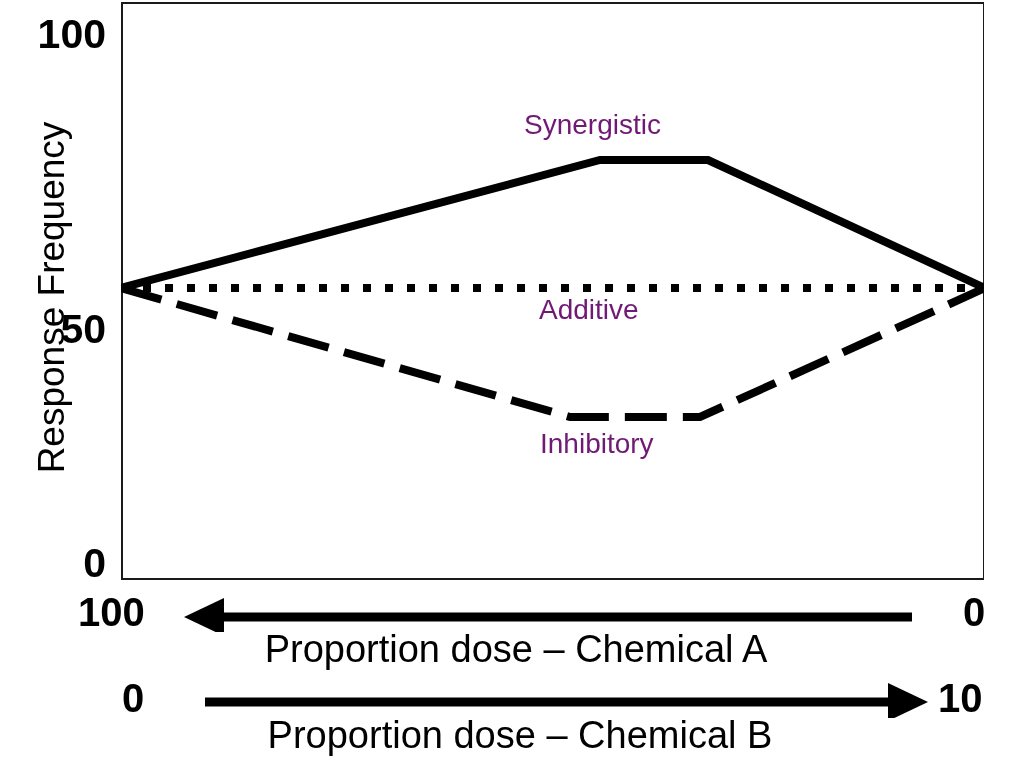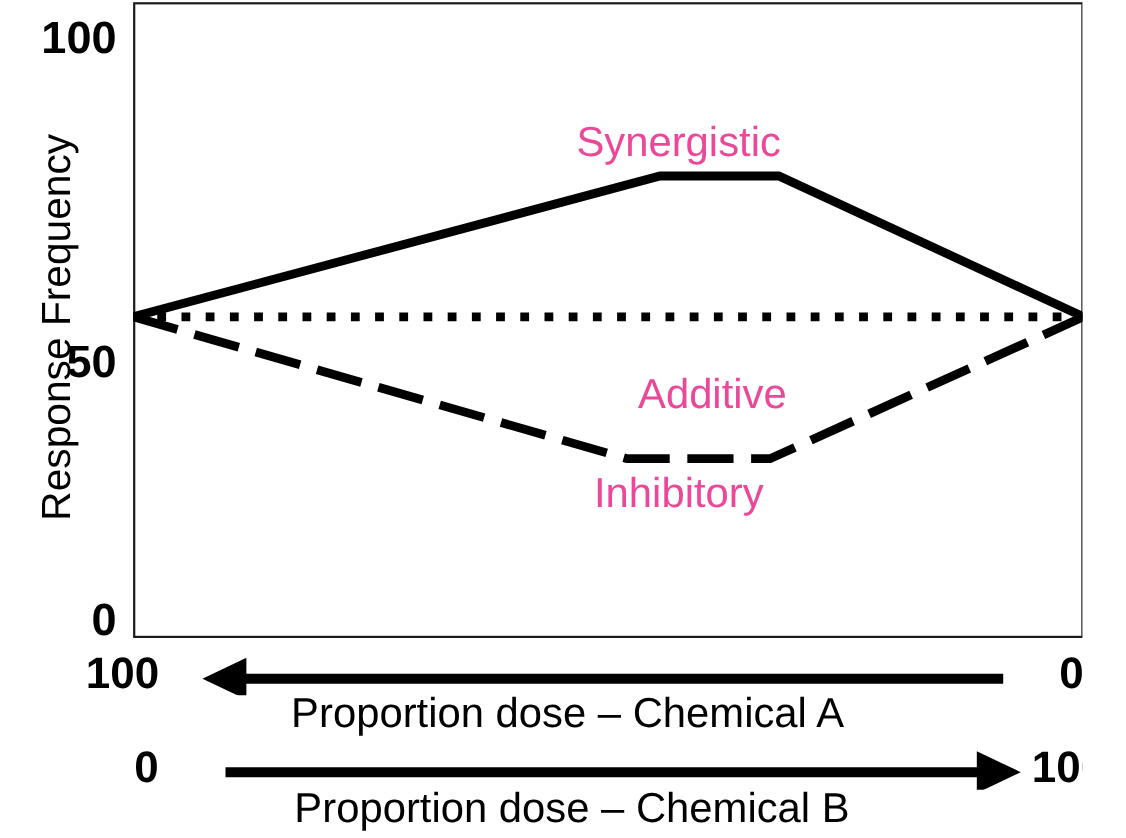--- a/index.html
+++ b/index.html
@@ -63,27 +63,27 @@
     position: absolute;
     left: 121px;
     top: 2px;
     width: 864px;
     height: 578px;
   }
 
   
   .series-label {
     position: absolute;
-    font-size: 38px;
+    font-size: 28px;
     line-height: 1;
     white-space: nowrap;
-    color: #ec4899;
+    color: #701a75;
   }
   #label-synergistic { left: 524px; top: 111px; }
-  #label-additive    { left: 580px; top: 296px; margin-top: 44px; }
+  #label-additive    { left: 539px; top: 296px; }
   #label-inhibitory  { left: 540px; top: 430px; }
 
   
   .axis-row {
     position: absolute;
     left: 0;
     width: 1024px;
     height: 82px;
   }
   #axis-row-a { top: 592px; }

